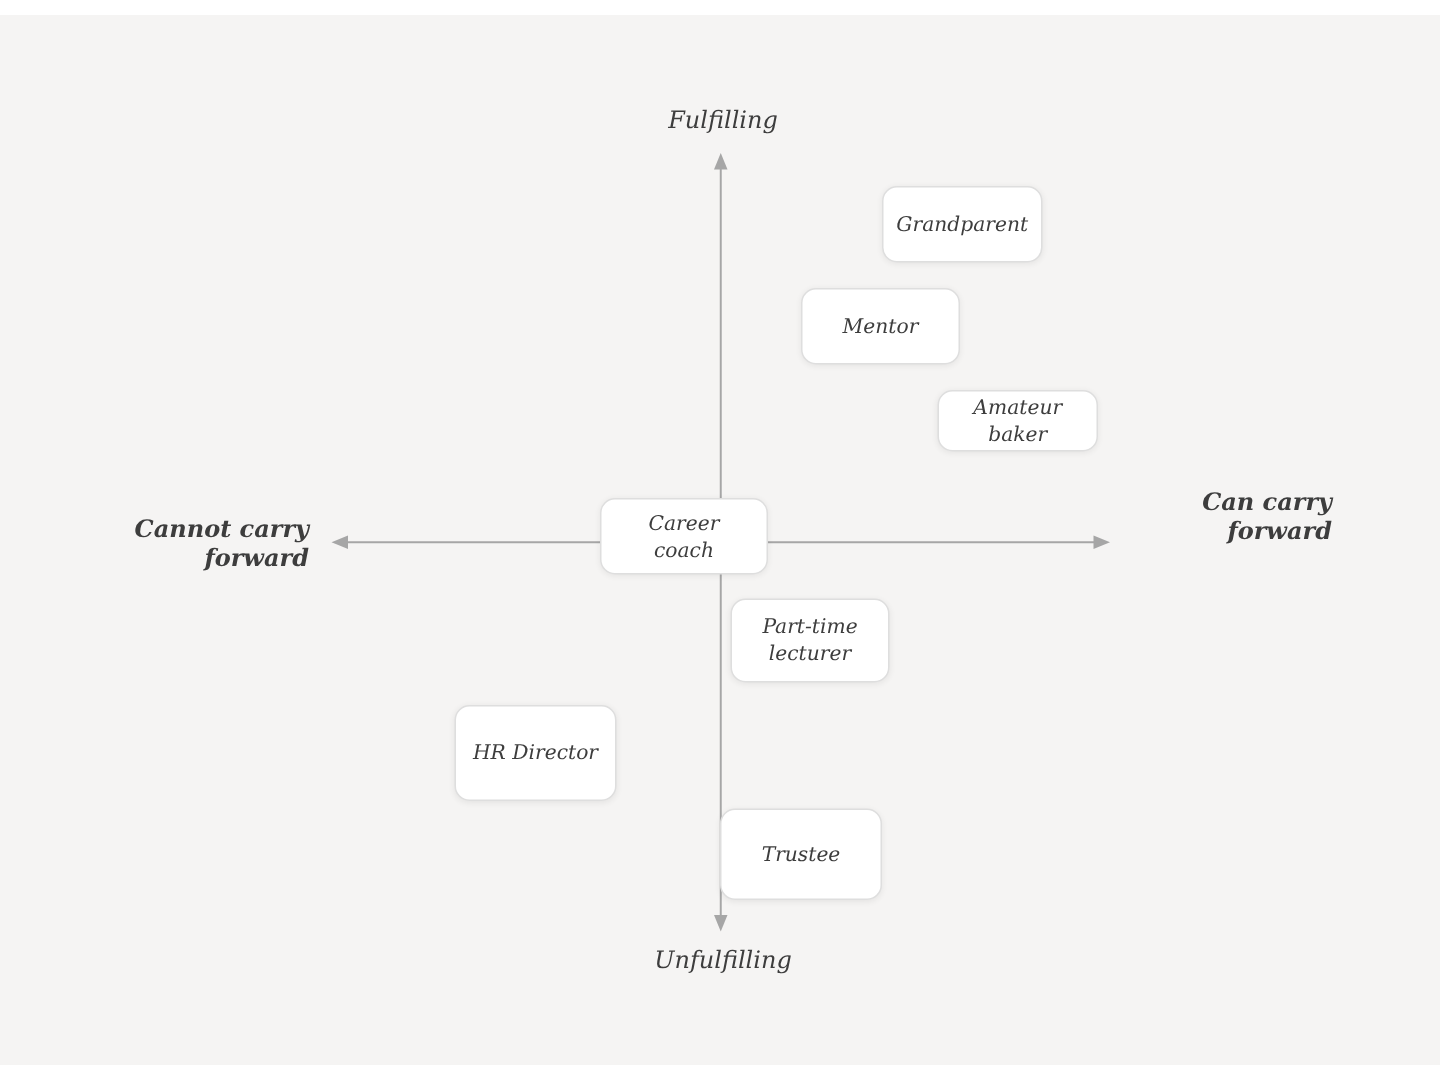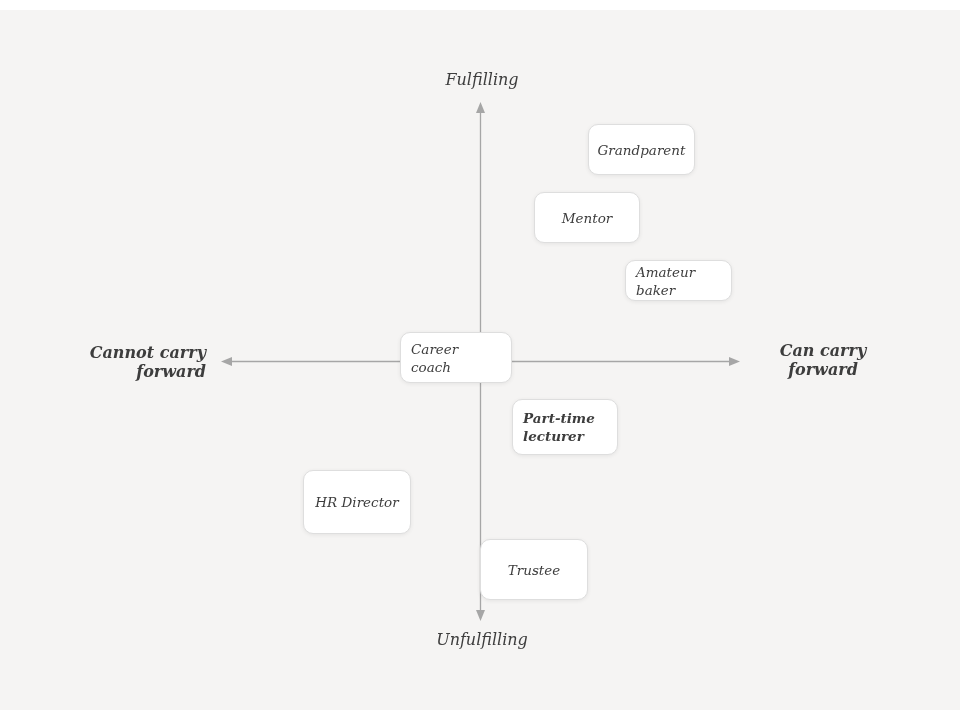--- a/index.html
+++ b/index.html
@@ -35,41 +35,42 @@
   }
   .axis-label {
     position: absolute;
     font-size: 16px;
     line-height: 19px;
   }
   .axis-label span { display: block; font-weight: bold; }
   .axis-label.top    { left: 400px; top: 70px;  width: 164px; text-align: center; }
   .axis-label.bottom { left: 400px; top: 630px; width: 164px; text-align: center; }
   .axis-label.left   { left: 80px;  top: 343px; width: 126px; text-align: right; }
-  .axis-label.right  { left: 758px; top: 341px; width: 130px; text-align: center; }
+  .axis-label.right  { left: 758px; top: 325px; width: 130px; text-align: right; }
   .card {
     position: absolute;
     background: #ffffff;
     border: 1px solid #dedede;
     border-radius: 10px;
     box-shadow: 0 1px 4px rgba(0,0,0,0.07);
     display: flex;
     align-items: center;
     justify-content: center;
+    text-align: center;
     font-size: 13.5px;
     line-height: 18px;
     padding: 4px 10px;
     box-sizing: border-box;
     cursor: default;
   }
   .card.c-grandparent { left: 588px; top: 124px; width: 107px; height: 51px; }
   .card.c-mentor      { left: 534px; top: 192px; width: 106px; height: 51px; }
   .card.c-amateur     { left: 625px; top: 260px; width: 107px; height: 41px; }
   .card.c-career      { left: 400px; top: 332px; width: 112px; height: 51px; }
-  .card.c-parttime    { left: 512px; top: 399px; width: 106px; height: 56px; font-weight: bold; }
+  .card.c-parttime    { left: 487px; top: 399px; width: 106px; height: 56px; }
   .card.c-hr          { left: 303px; top: 470px; width: 108px; height: 64px; }
   .card.c-trustee     { left: 480px; top: 539px; width: 108px; height: 61px; }
 </style>
 </head>
 <body>
 
 <div class="canvas">
 
   <div class="strip top"></div>
   <div class="strip bottom"></div>

